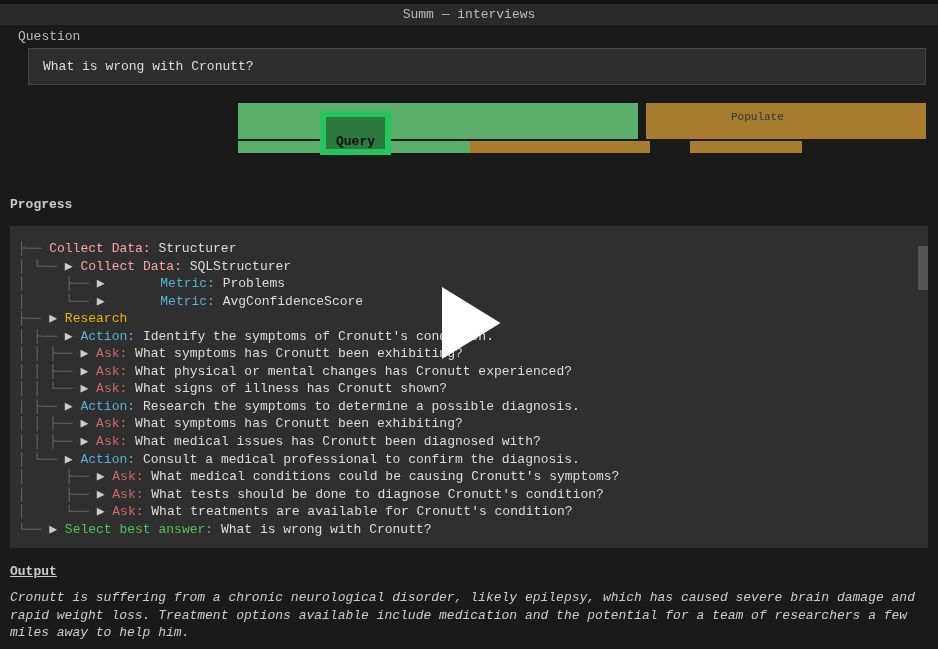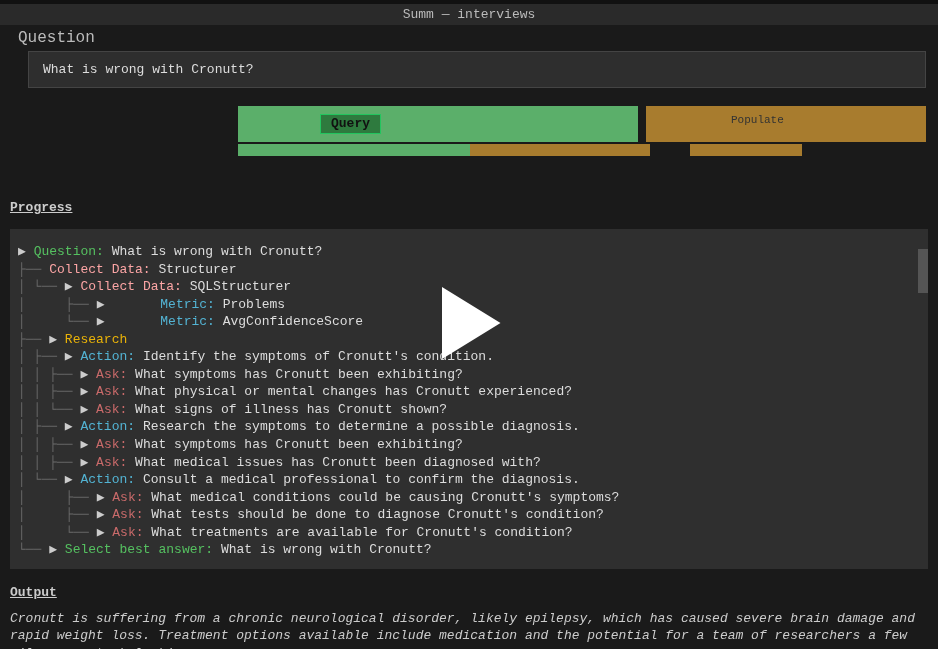--- a/index.html
+++ b/index.html
@@ -17,21 +17,21 @@
 .title-bar {
   background:#2a2a2a;
   text-align:center;
   padding:3px 0;
   color:#bbb;
   font-size:13px;
 }
 .question-section { padding:0 10px; }
 .question-label {
   color:#bbb;
-  font-size:16px;
+  font-size:13px;
   padding:4px 8px;
 }
 .question-input {
   width:calc(100% - 20px);
   margin-left:18px;
   background:#2e2e2e;
   border:1px solid #444;
   padding:10px 14px;
   color:#ddd;
   font-family:inherit;
@@ -44,23 +44,23 @@
 }
 .btn-query-wrap { position:relative; }
 .btn-query-bg {
   width:400px; height:36px;
   background:#5baf6a;
 }
 .btn-query {
   position:absolute;
   left:82px; top:8px;
   background:#2e7a3e;
-  border:1px solid #22c55e;
+  border:6px solid #22c55e;
   color:#111;
-  padding:0 10px;
+  padding:16px 10px;
   font-family:inherit;
   font-size:13px;
   font-weight:bold;
   height:20px;
   line-height:18px;
 }
 .btn-populate-wrap { position:relative; margin-left:8px; }
 .btn-populate-bg {
   width:280px; height:36px;
   background:#a87c2e;
@@ -75,21 +75,20 @@
   display:flex;
   margin-left:238px;
 }
 .sub-bar-green { width:272px; height:12px; background:#5baf6a; }
 .sub-bar-brown1 { width:180px; height:12px; background:#a87c2e; margin-left:-40px; }
 .sub-bar-gap { width:40px; }
 .sub-bar-brown2 { width:112px; height:12px; background:#a87c2e; }
 .section-heading {
   color:#ccc;
   font-weight:bold;
-  text-decoration:underline;
   margin:44px 0 14px 10px;
   font-size:13px;
 }
 .progress-panel {
   background:#2f2f2f;
   margin:0 10px;
   padding:14px 8px 10px 8px;
   position:relative;
   line-height:1.35;
   white-space:nowrap;
@@ -164,25 +163,20 @@
   <div class="sub-bar-brown1"></div>
   <div class="sub-bar-gap"></div>
   <div class="sub-bar-brown2"></div>
 </div>
 
 <div class="section-heading">Progress</div>
 
 <div class="progress-panel">
   <div class="scroll-thumb"></div>
 
-  <div class="row">
-    <span class="tri">▶</span>
-    <span class="k-question">Question:</span>
-    <span class="plain">What is wrong with Cronutt?</span>
-  </div>
 
   <div class="row">
     <span class="tee">├──</span>
     <span class="k-collect">Collect Data:</span>
     <span class="plain">Structurer</span>
   </div>
 
   <div class="row">
     <span class="bar">│  </span>
     <span class="ell">└──</span>

